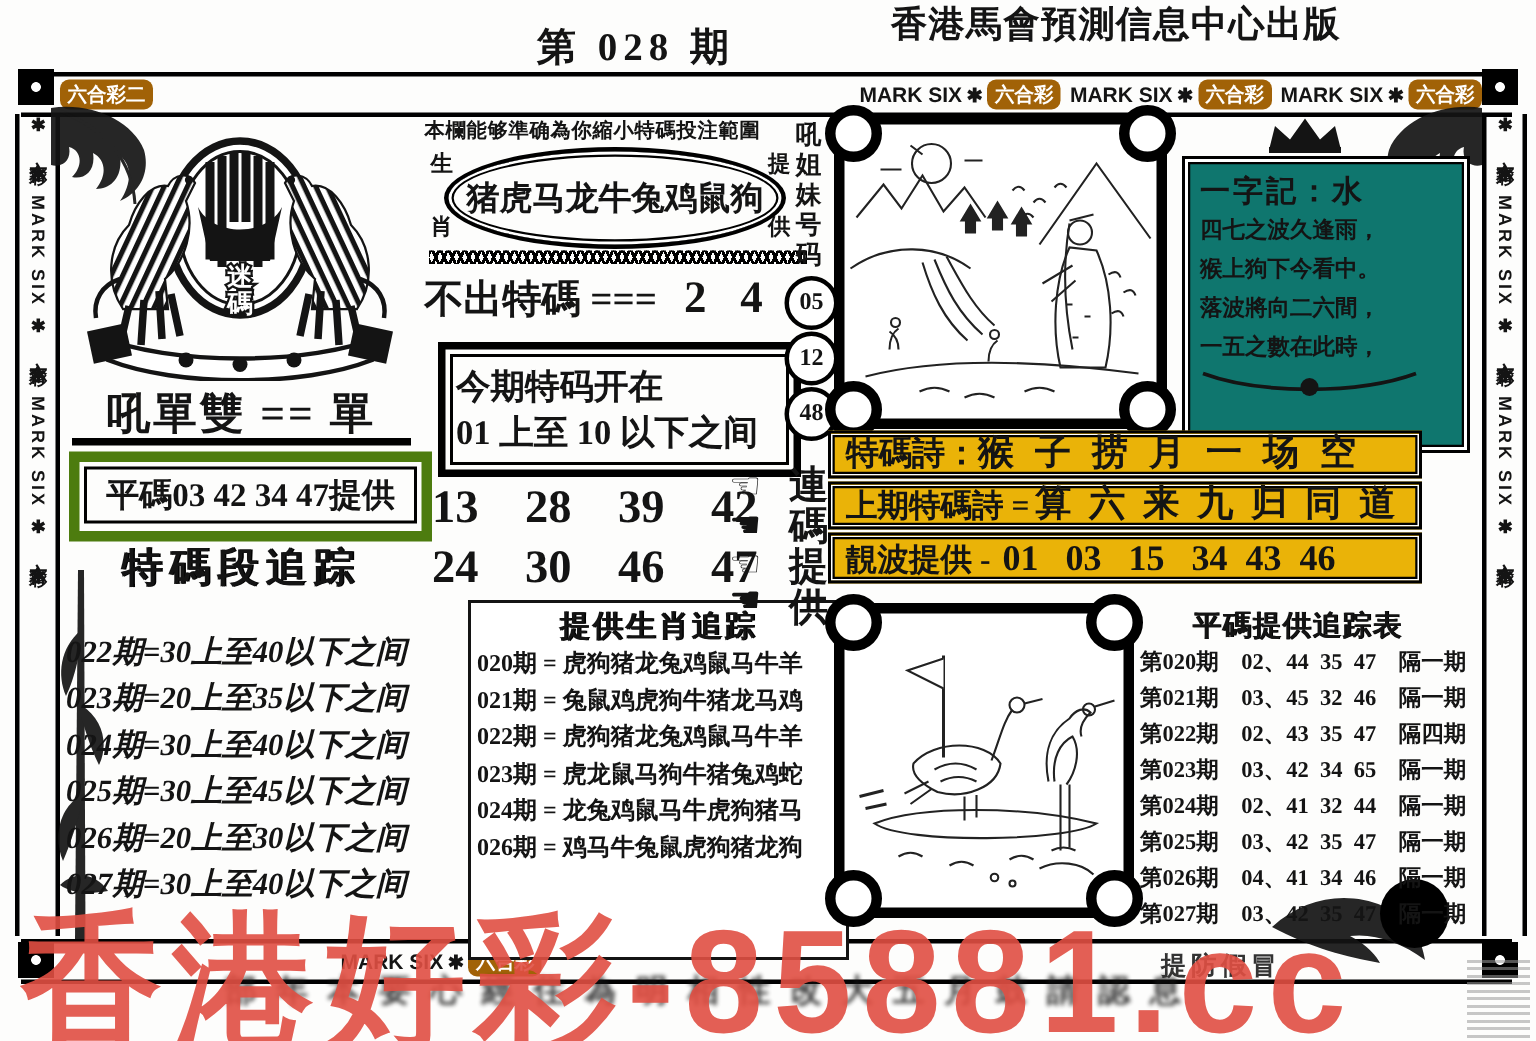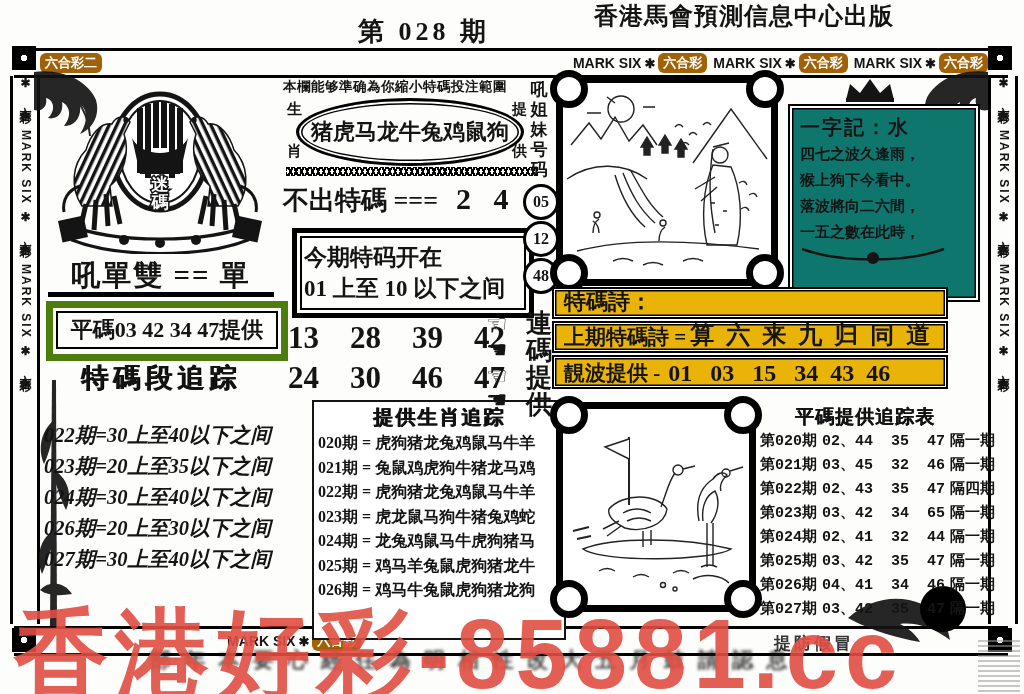--- a/index.html
+++ b/index.html
@@ -38,21 +38,21 @@
   
   .vstack{width:22px;word-break:break-all;line-height:20px;font-weight:bold;text-align:center;}
   .circle-num{width:30px;height:30px;border:3px solid #000;border-radius:50%;background:#fff;
        display:flex;align-items:center;justify-content:center;font-size:16px;font-weight:bold;}
   .hand{font-family:"DejaVu Sans",sans-serif;font-size:24px;line-height:24px;}
   
   .picframe{border:7px solid #000;border-radius:3px;background:#fff;}
   .donut{position:absolute;width:24px;height:24px;border:7px solid #000;border-radius:50%;background:#fff;}
   .poembox{border:2px solid #000;box-shadow:0 0 0 2px #fff inset,0 0 0 3.5px #000 inset;background:#0f766e;}
   .poem-line{font-size:15px;font-weight:bold;line-height:26px;white-space:nowrap;}
-  .prow{font-size:15px;font-weight:bold;line-height:24px;display:flex;gap:5px;white-space:nowrap;font-family:Liberation Mono, monospace;}
+  .prow{font-size:15px;font-weight:bold;line-height:24px;display:flex;gap:15px;white-space:nowrap;}
   
   .smudge{filter:blur(1.4px);opacity:.8;font-size:21px;font-weight:bold;letter-spacing:4px;white-space:nowrap;}
   .wm{font-family:"Liberation Sans",sans-serif;font-weight:bold;font-size:94px;letter-spacing:7px;
        color:#e14f43;opacity:.9;white-space:nowrap;transform:scaleY(1.04);}
   .noise{background:repeating-linear-gradient(0deg,#9a9a9a 0 2px,transparent 2px 5px);opacity:.55;}
   .disc{background:#000;border-radius:50%;}
 </style>
 </head>
 <body>
 
@@ -160,20 +160,21 @@
     <span class="b" style="font-size:22px;white-space:nowrap;">平碼03 42 34 47提供</span>
   </div>
 </div>
 
 <div class="abs b ctr" style="left:45px;top:360px;width:232px;font-size:27px;letter-spacing:5px;text-shadow:1px 0 0 #000;">特碼段追踪</div>
 
 <div class="abs" style="left:44px;top:420px;">
   <div class="range-row">022期=30上至40以下之间</div>
   <div class="range-row">023期=20上至35以下之间</div>
   <div class="range-row">024期=30上至40以下之间</div>
+  <div class="range-row">025期=30上至45以下之间</div>
   <div class="range-row">026期=20上至30以下之间</div>
   <div class="range-row">027期=30上至40以下之间</div>
 </div>
 
 <div class="abs b" style="left:283px;top:78px;width:254px;font-size:13.5px;letter-spacing:.5px;white-space:nowrap;">本欄能够準确為你縮小特碼投注範圍</div>
 
 <div class="abs b" style="left:287px;top:100px;font-size:15px;">生</div>
 <div class="abs b" style="left:512px;top:100px;font-size:15px;">提</div>
 <div class="abs b" style="left:287px;top:142px;font-size:15px;">肖</div>
 <div class="abs b" style="left:512px;top:142px;font-size:15px;">供</div>
@@ -195,21 +196,20 @@
 <div class="abs b pre" style="left:288px;top:320px;font-size:31px;">13    28    39    42</div>
 <div class="abs b pre" style="left:288px;top:360px;font-size:31px;">24    30    46    47</div>
 
 <div class="abs" style="left:312px;top:400px;width:242px;height:232px;border:2px solid #141414;padding:2px 4px;background:#fff;">
   <div class="ztitle ctr">提供生肖追踪</div>
   <div class="zrow"><span>020期</span> = <span>虎狗猪龙兔鸡鼠马牛羊</span></div>
   <div class="zrow"><span>021期</span> = <span>兔鼠鸡虎狗牛猪龙马鸡</span></div>
   <div class="zrow"><span>022期</span> = <span>虎狗猪龙兔鸡鼠马牛羊</span></div>
   <div class="zrow"><span>023期</span> = <span>虎龙鼠马狗牛猪兔鸡蛇</span></div>
   <div class="zrow"><span>024期</span> = <span>龙兔鸡鼠马牛虎狗猪马</span></div>
-  <div class="zrow"><span>025期</span> = <span>鸡马羊兔鼠虎狗猪龙牛</span></div>
   <div class="zrow"><span>026期</span> = <span>鸡马牛兔鼠虎狗猪龙狗</span></div>
 </div>
 
 <div class="abs vstack" style="left:528px;top:80px;font-size:17px;font-family:Liberation Serif, serif;">吼姐妹号码</div>
 <div class="abs circle-num" style="left:523px;top:184px;">05</div>
 <div class="abs circle-num" style="left:523px;top:221px;">12</div>
 <div class="abs circle-num" style="left:523px;top:258px;">48</div>
 <div class="abs vstack" style="left:525px;top:310px;font-size:26px;line-height:27px;width:28px;">連碼提供</div>
 <div class="abs hand" style="left:486px;top:312px;">☜</div>
 <div class="abs hand" style="left:486px;top:338px;">☚</div>
@@ -260,20 +260,21 @@
   <div class="poem-line">落波將向二六間，</div>
   <div class="poem-line">一五之數在此時，</div>
   <svg width="146" height="20" viewBox="0 0 146 20">
     <path d="M2,4 C40,18 106,18 144,4" stroke="#141414" stroke-width="2.5" fill="none"></path>
     <circle cx="73" cy="13" r="6" fill="#141414"></circle>
   </svg>
 </div>
 
 <div class="abs rowbox" style="left:552px;top:287px;width:372px;height:28px;">
   <span class="b" style="font-size:22px;">特碼詩：</span>
+  <span class="b" style="font-size:24px;letter-spacing:4px;">猴 子 捞 月 一 场 空</span>
 </div>
 <div class="abs rowbox" style="left:552px;top:321px;width:372px;height:28px;">
   <span class="b" style="font-size:21px;">上期特碼詩 =</span>
   <span class="b" style="font-size:24px;letter-spacing:3px;margin-left:4px;">算 六 来 九 归 同 道</span>
 </div>
 <div class="abs rowbox" style="left:552px;top:355px;width:372px;height:30px;">
   <span class="b" style="font-size:21px;">靚波提供 -</span>
   <span class="b pre" style="font-size:24px;margin-left:8px;">01   03   15   34  43  46</span>
 </div>
 

